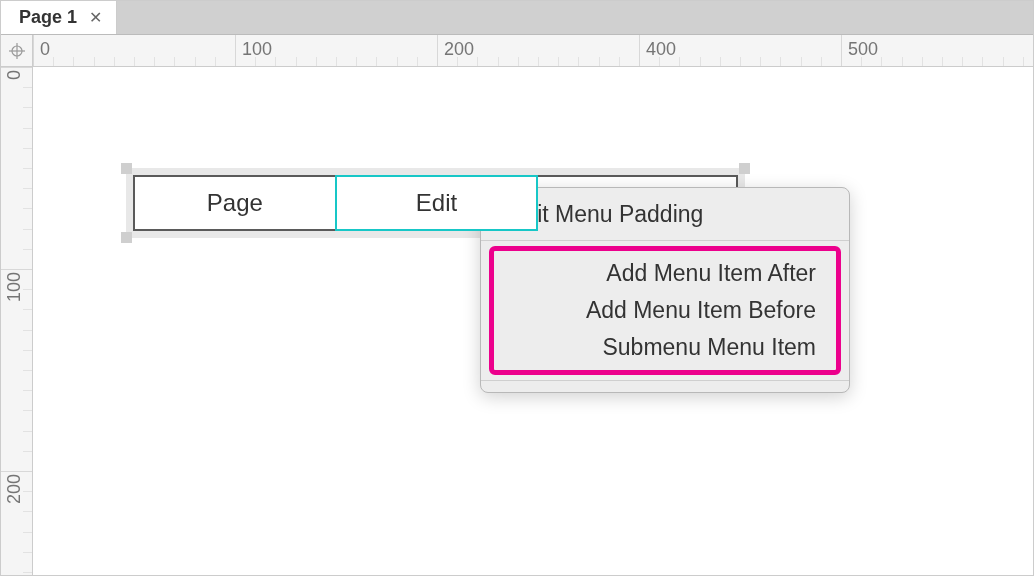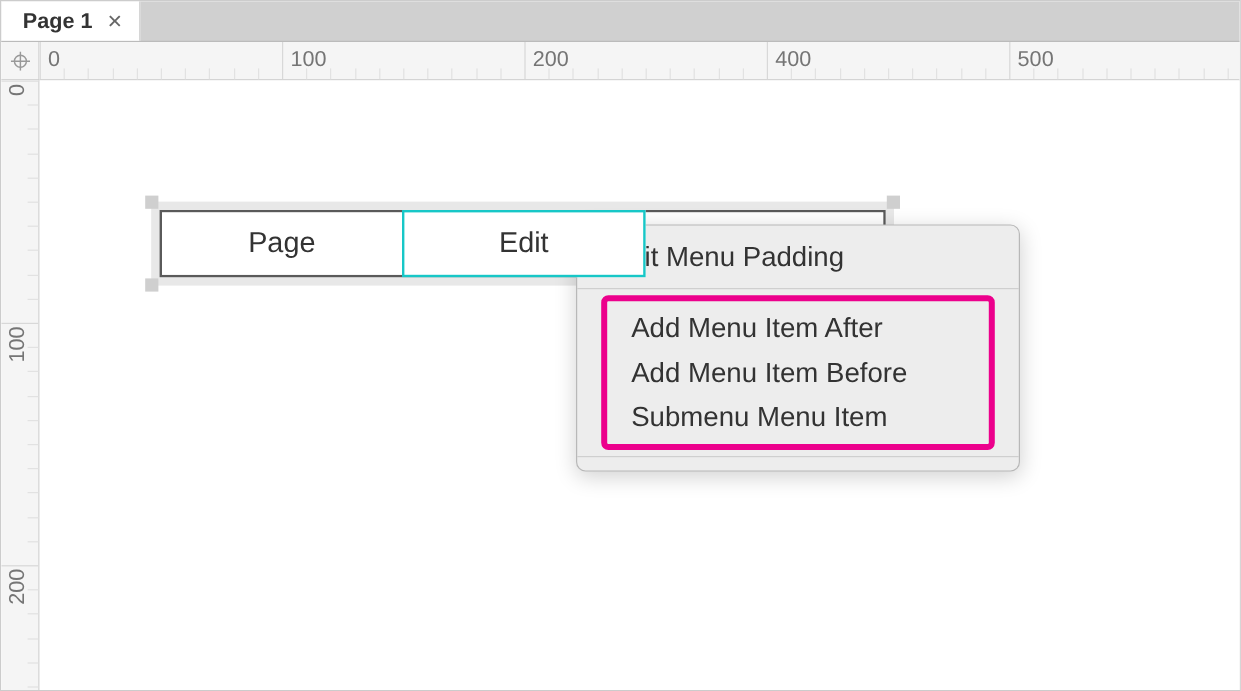--- a/index.html
+++ b/index.html
@@ -176,22 +176,23 @@
       cursor: default;
     }
     .context-menu .sep {
       height: 1px;
       background: #cfcfcf;
       margin: 5px 0;
     }
     .highlight-box {
       border: 5px solid #ec008c;
       border-radius: 6px;
-      margin: 2px 20px;
+      margin: 2px 8px;
       padding: 4px 0;
+      text-align: right;
     }
     .highlight-box .item { padding: 5px 20px; }
   </style>
 </head>
 <body>
 
 <div class="tab-bar">
   <div class="tab">
     <span>Page 1</span>
     <span class="close">✕</span>

